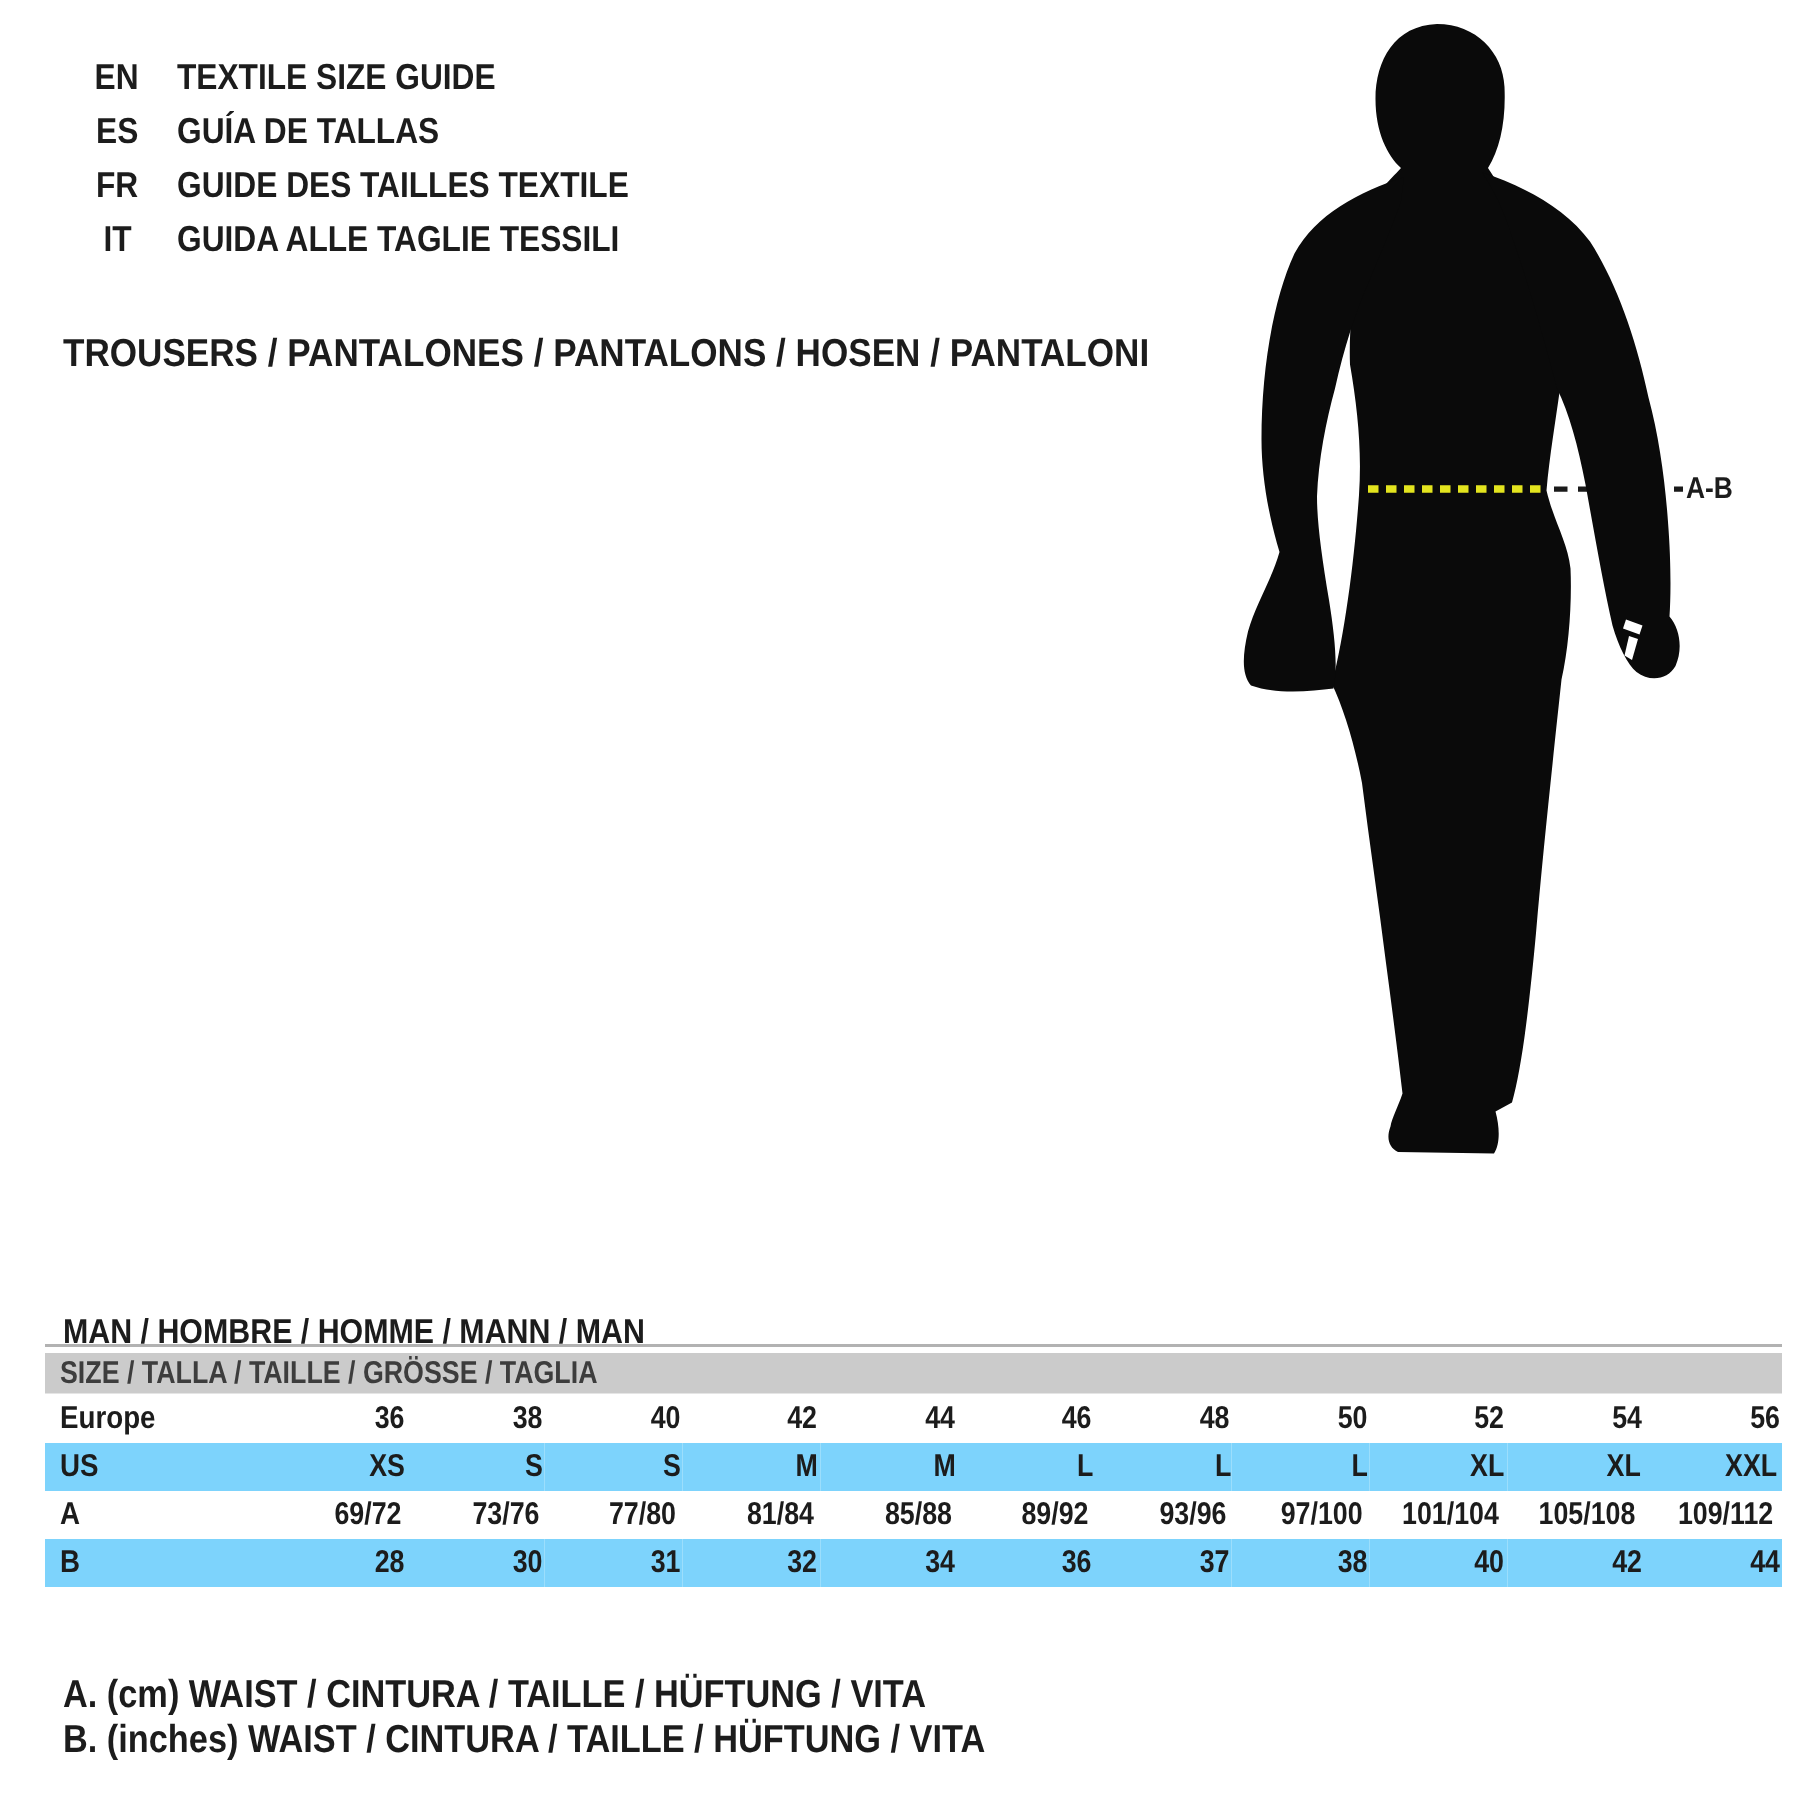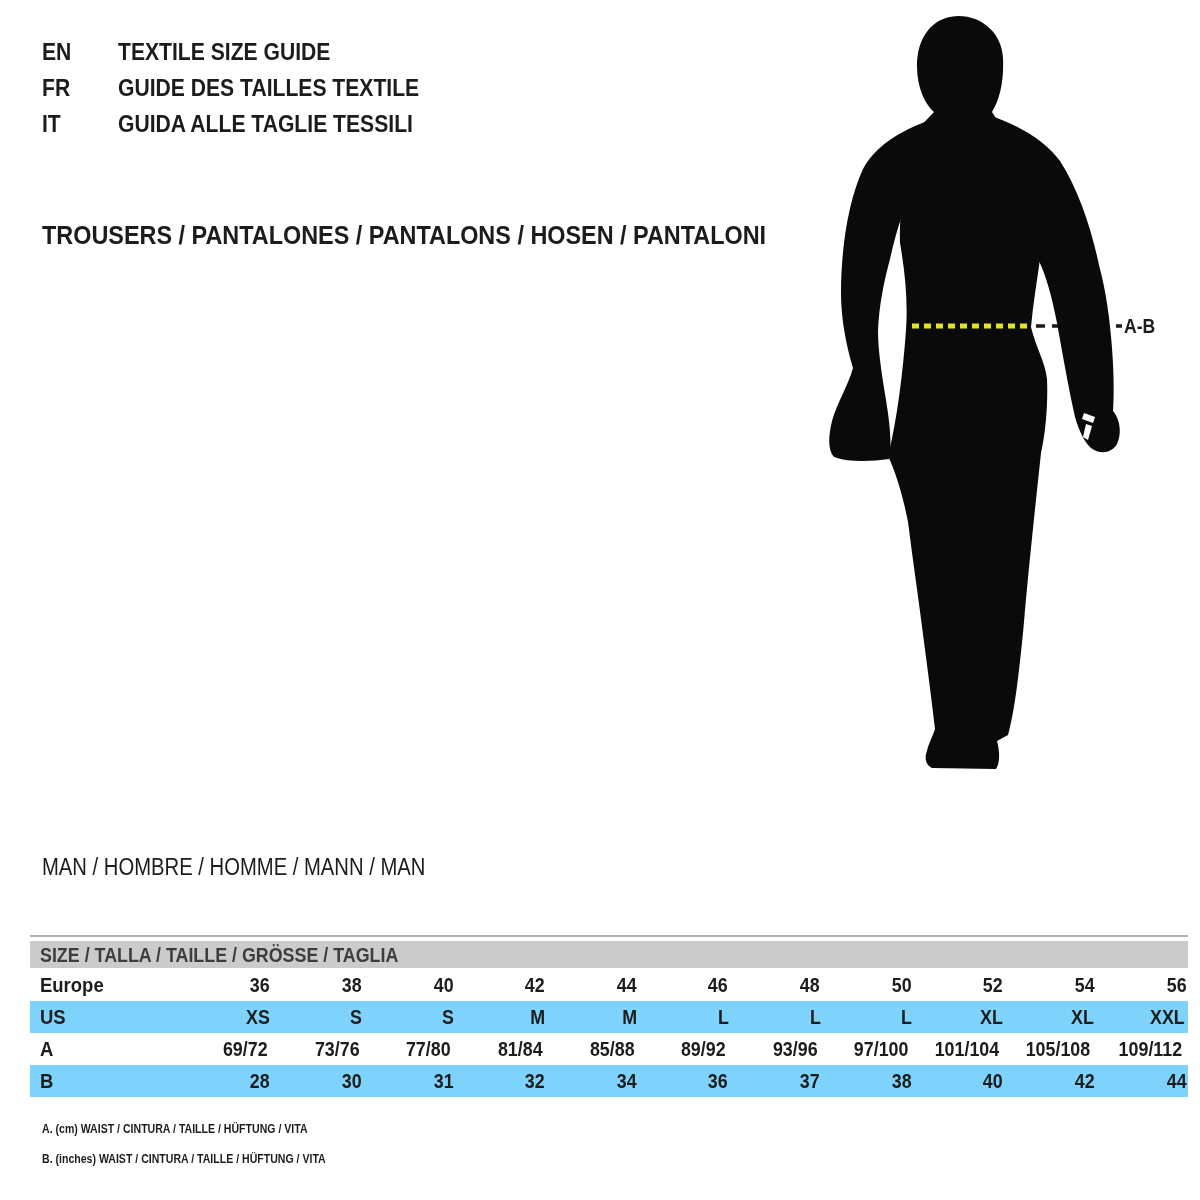--- a/index.html
+++ b/index.html
@@ -8,56 +8,60 @@
     background:#ffffff;
     font-family:"Liberation Sans","DejaVu Sans",sans-serif;
     color:#1c1c1c;
     -webkit-font-smoothing:antialiased;
   }
   .cond{display:inline-block;transform:scaleX(0.88);transform-origin:0 50%;white-space:nowrap;}
   .cond-c{display:inline-block;transform:scaleX(0.85);transform-origin:50% 50%;white-space:nowrap;}
 
   
   .lang-block{position:absolute;left:42px;top:34px;}
-  .lang-row{height:36px;line-height:36px;font-weight:bold;font-size:24px;display:flex;}
+  .lang-row{height:36px;line-height:36px;font-weight:bold;font-size:24px;display:flex;text-align:center;}
   .lang-code{width:76px;flex:0 0 76px;}
 
   
   .category-title{position:absolute;left:42px;top:220px;font-weight:bold;font-size:26px;line-height:30px;}
   .category-title .cond{transform:scaleX(0.90);}
 
   
   .figure-svg{position:absolute;left:0;top:0;width:1200px;height:1200px;}
   .ab-label{position:absolute;left:1124px;top:313px;font-weight:bold;font-size:20px;line-height:26px;}
 
   
-  .section-title{position:absolute;left:42px;top:854px;font-weight:normal;font-size:23px;}
-
-  
-  .table-wrap{position:absolute;left:30px;top:935px;width:1158px;}
+  .section-title{position:absolute;left:42px;top:874px;font-weight:bold;font-size:23px;}
+
+  
+  .table-wrap{position:absolute;left:30px;top:896px;width:1158px;}
   .hairline{height:2px;background:#b2b2b2;}
   .table-header{margin-top:4px;height:27px;line-height:27px;background:#cbcbcb;
     padding-left:10px;font-weight:bold;font-size:21px;color:#3d3d3d;}
   .table-header .cond{transform:scaleX(0.85);}
   table.size-table{width:100%;border-collapse:collapse;table-layout:fixed;margin-top:1px;}
   table.size-table td{height:32px;padding:0;font-size:21px;font-weight:bold;text-align:right;vertical-align:middle;}
   table.size-table td.row-label{text-align:left;padding-left:10px;font-weight:bold;}
   table.size-table tr.alt{background:#7dd3fc;}
   col.label-col{width:150px;}
 
   
-  .notes{position:absolute;left:42px;top:1114px;font-weight:bold;font-size:12px;line-height:30px;}
+  .notes{position:absolute;left:42px;top:1114px;font-weight:bold;font-size:26px;line-height:30px;}
 </style>
 </head>
 <body>
 
 <div class="lang-block">
     <div class="lang-row">
       <span class="lang-code"><span class="cond">EN</span></span>
       <span class="cond">TEXTILE SIZE GUIDE</span>
+    </div>
+    <div class="lang-row">
+      <span class="lang-code"><span class="cond">ES</span></span>
+      <span class="cond">GUÍA DE TALLAS</span>
     </div>
     <div class="lang-row">
       <span class="lang-code"><span class="cond">FR</span></span>
       <span class="cond">GUIDE DES TAILLES TEXTILE</span>
     </div>
     <div class="lang-row">
       <span class="lang-code"><span class="cond">IT</span></span>
       <span class="cond">GUIDA ALLE TAGLIE TESSILI</span>
     </div>
   </div>

